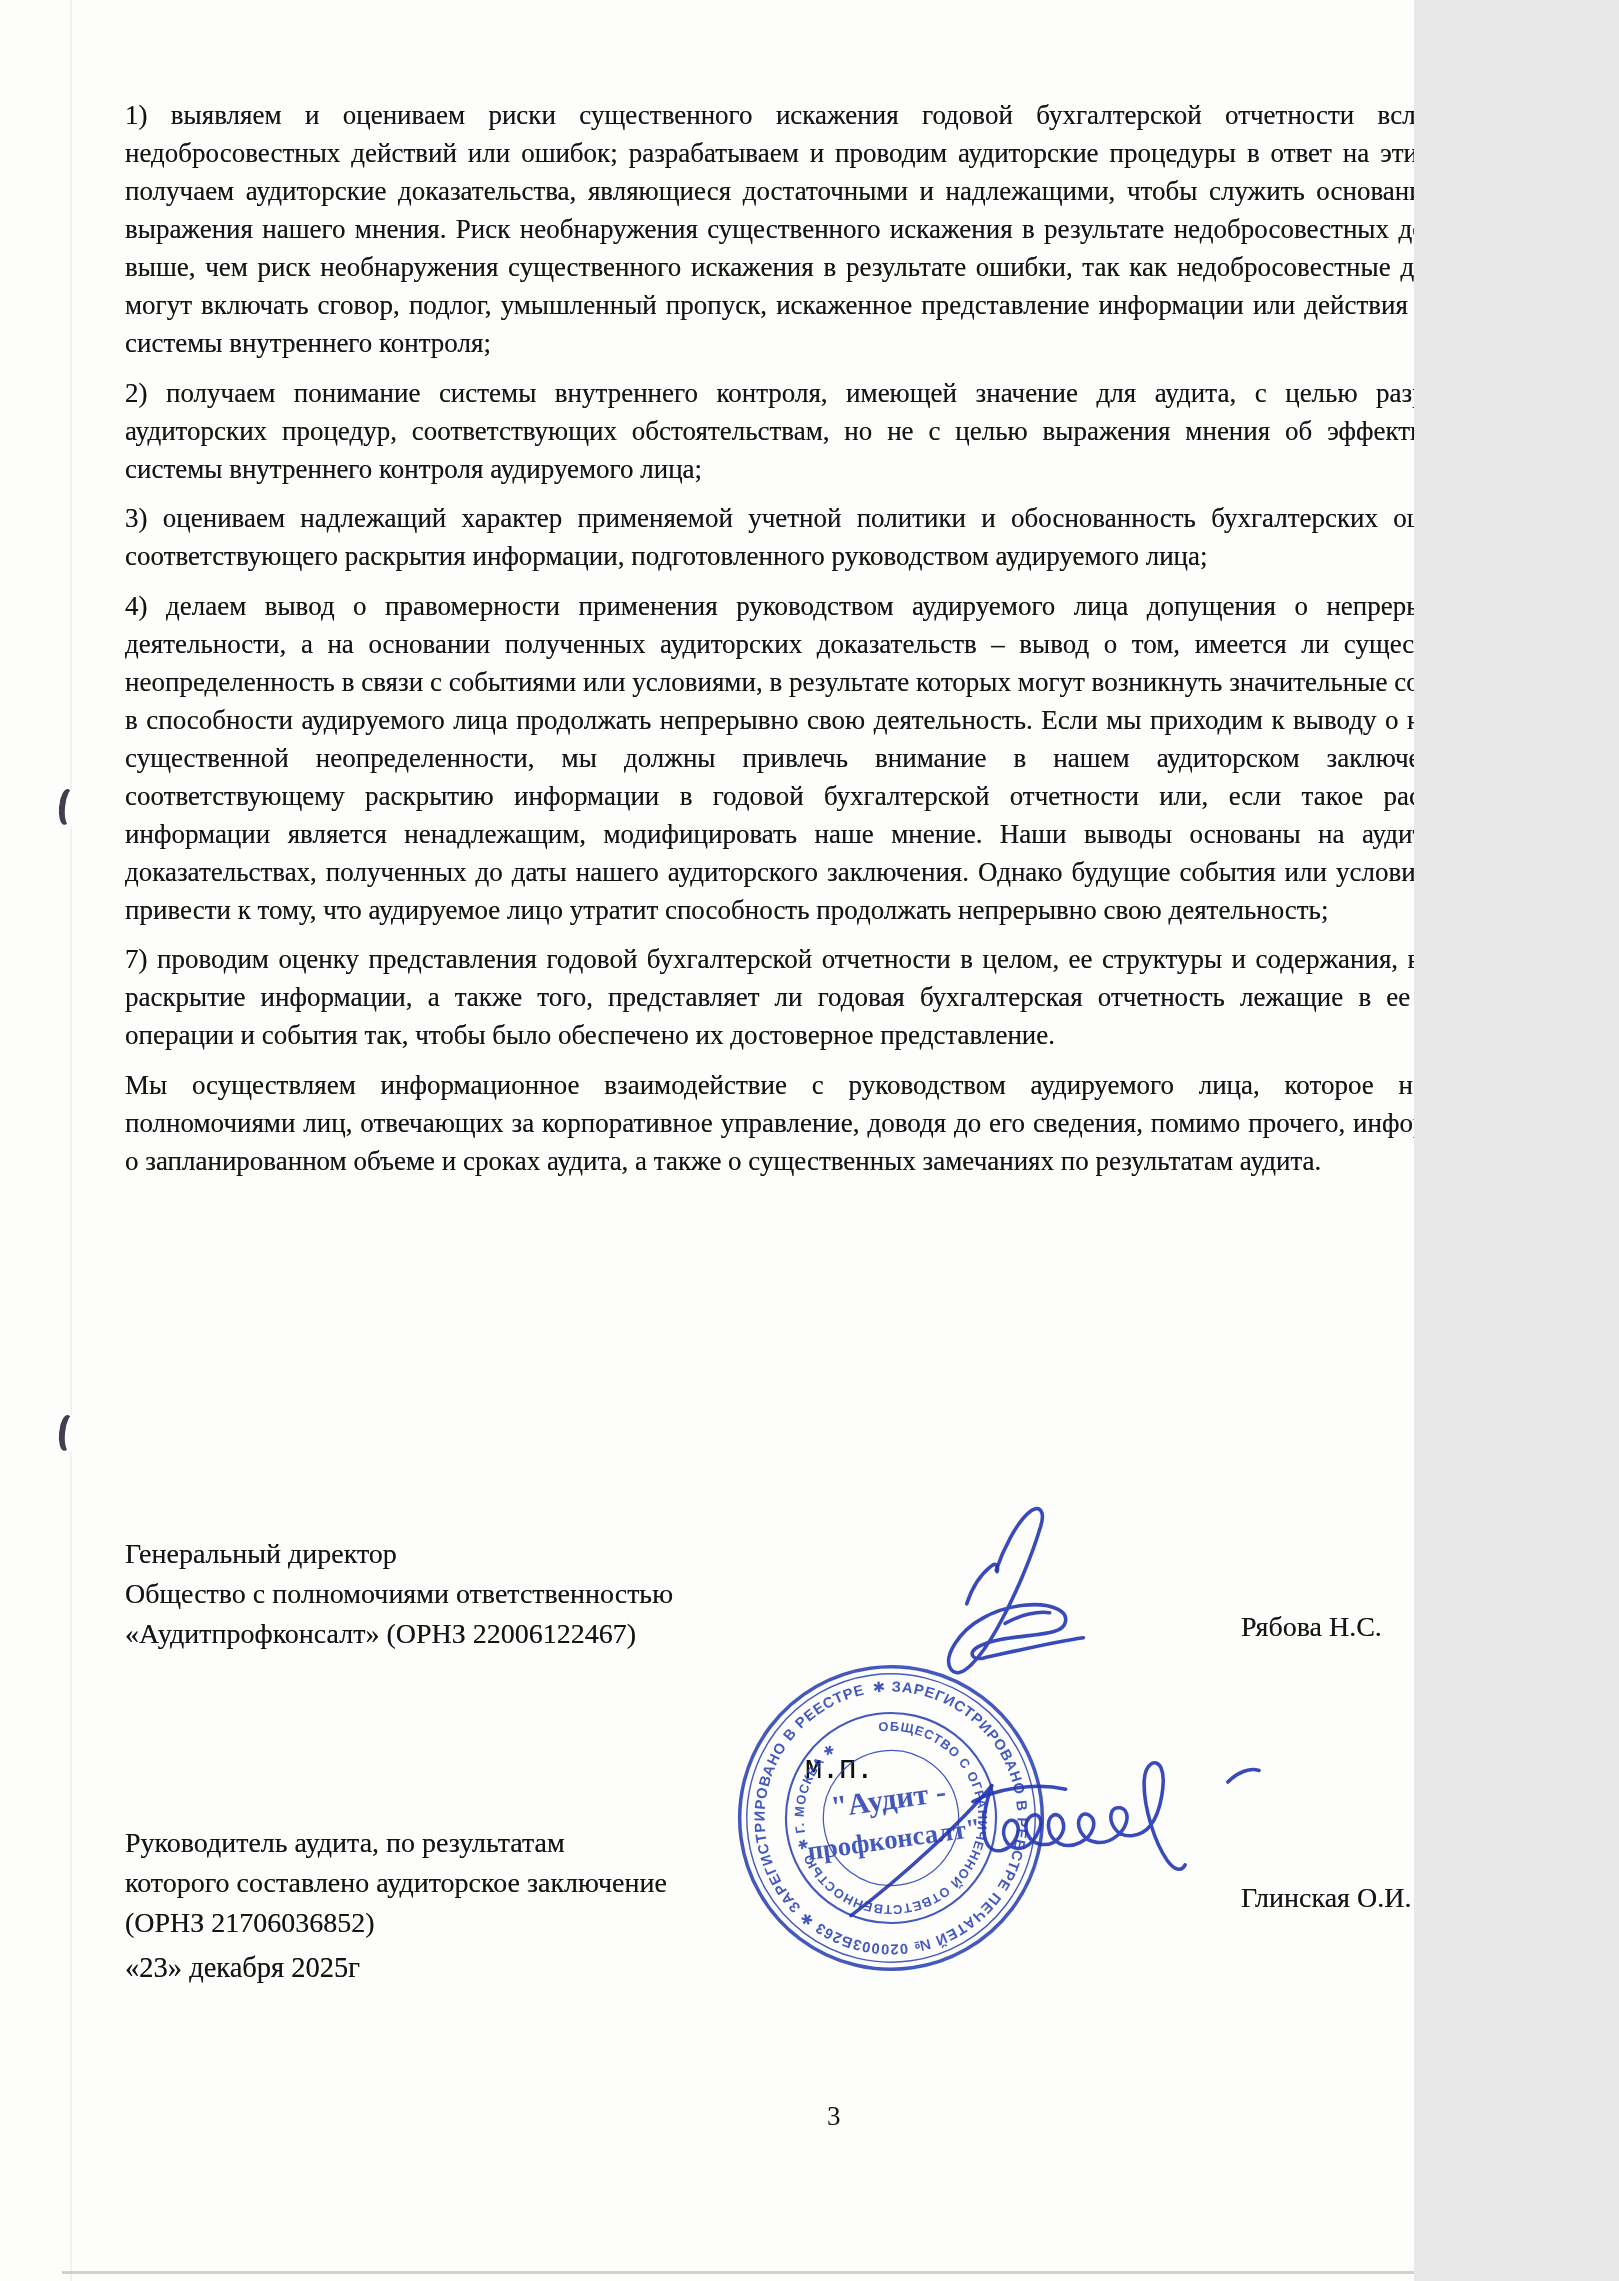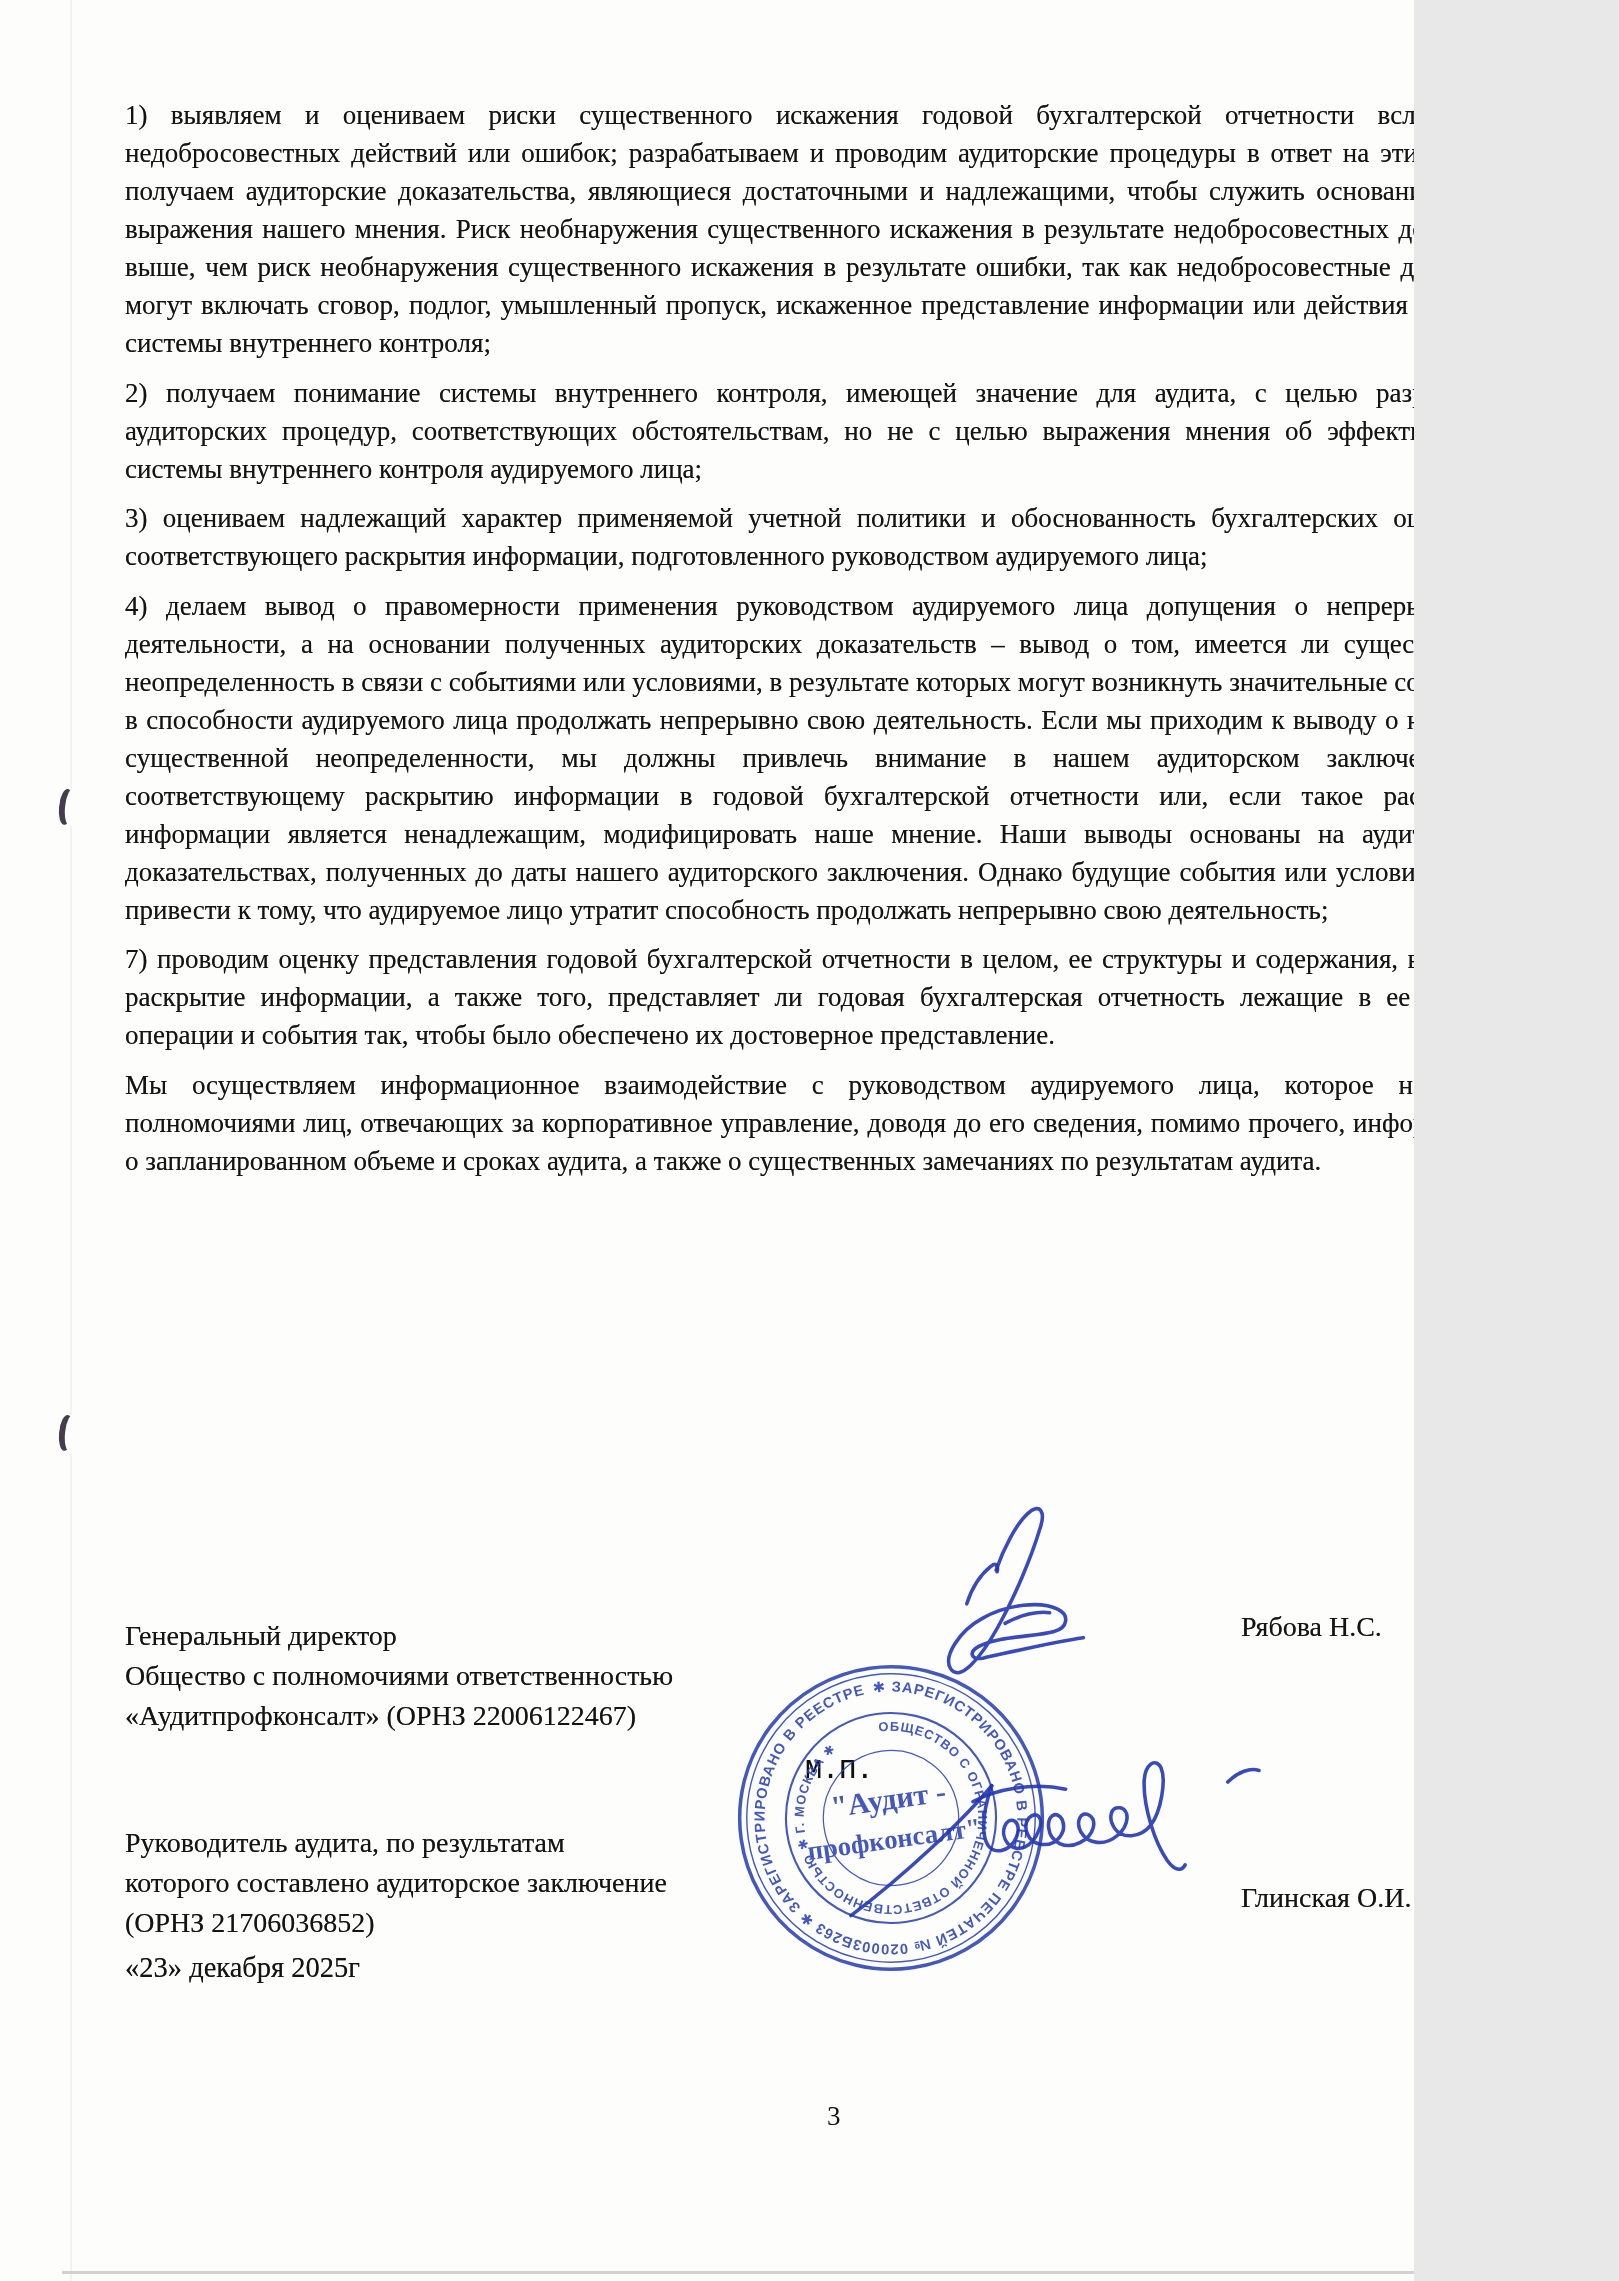--- a/index.html
+++ b/index.html
@@ -85,21 +85,21 @@
 
   <div class="body-text">
     <p>1) выявляем и оцениваем риски существенного искажения годовой бухгалтерской отчетности вследствие недобросовестных действий или ошибок; разрабатываем и проводим аудиторские процедуры в ответ на эти риски; получаем аудиторские доказательства, являющиеся достаточными и надлежащими, чтобы служить основанием для выражения нашего мнения. Риск необнаружения существенного искажения в результате недобросовестных действий выше, чем риск необнаружения существенного искажения в результате ошибки, так как недобросовестные действия могут включать сговор, подлог, умышленный пропуск, искаженное представление информации или действия в обход системы внутреннего контроля;</p>
     <p>2) получаем понимание системы внутреннего контроля, имеющей значение для аудита, с целью разработки аудиторских процедур, соответствующих обстоятельствам, но не с целью выражения мнения об эффективности системы внутреннего контроля аудируемого лица;</p>
     <p>3) оцениваем надлежащий характер применяемой учетной политики и обоснованность бухгалтерских оценок и соответствующего раскрытия информации, подготовленного руководством аудируемого лица;</p>
     <p>4) делаем вывод о правомерности применения руководством аудируемого лица допущения о непрерывности деятельности, а на основании полученных аудиторских доказательств – вывод о том, имеется ли существенная неопределенность в связи с событиями или условиями, в результате которых могут возникнуть значительные сомнения в способности аудируемого лица продолжать непрерывно свою деятельность. Если мы приходим к выводу о наличии существенной неопределенности, мы должны привлечь внимание в нашем аудиторском заключении к соответствующему раскрытию информации в годовой бухгалтерской отчетности или, если такое раскрытие информации является ненадлежащим, модифицировать наше мнение. Наши выводы основаны на аудиторских доказательствах, полученных до даты нашего аудиторского заключения. Однако будущие события или условия могут привести к тому, что аудируемое лицо утратит способность продолжать непрерывно свою деятельность;</p>
     <p>7) проводим оценку представления годовой бухгалтерской отчетности в целом, ее структуры и содержания, включая раскрытие информации, а также того, представляет ли годовая бухгалтерская отчетность лежащие в ее основе операции и события так, чтобы было обеспечено их достоверное представление.</p>
     <p>Мы осуществляем информационное взаимодействие с руководством аудируемого лица, которое наделено полномочиями лиц, отвечающих за корпоративное управление, доводя до его сведения, помимо прочего, информацию о запланированном объеме и сроках аудита, а также о существенных замечаниях по результатам аудита.</p>
   </div>
 
-  <div class="sig-block" style="top:1616px;">
+  <div class="sig-block" style="top:1534px;">
     <div>Генеральный директор</div>
     <div>Общество с полномочиями ответственностью</div>
     <div>«Аудитпрофконсалт» (ОРНЗ 22006122467)</div>
   </div>
   <div class="sig-name" style="top:1611px;font-family:Liberation Serif, serif;">Рябова Н.С.</div>
 
   <div class="mp-mark">М.П.</div>
 
   <svg class="stamp" viewBox="0 0 364 364">
     <defs>

